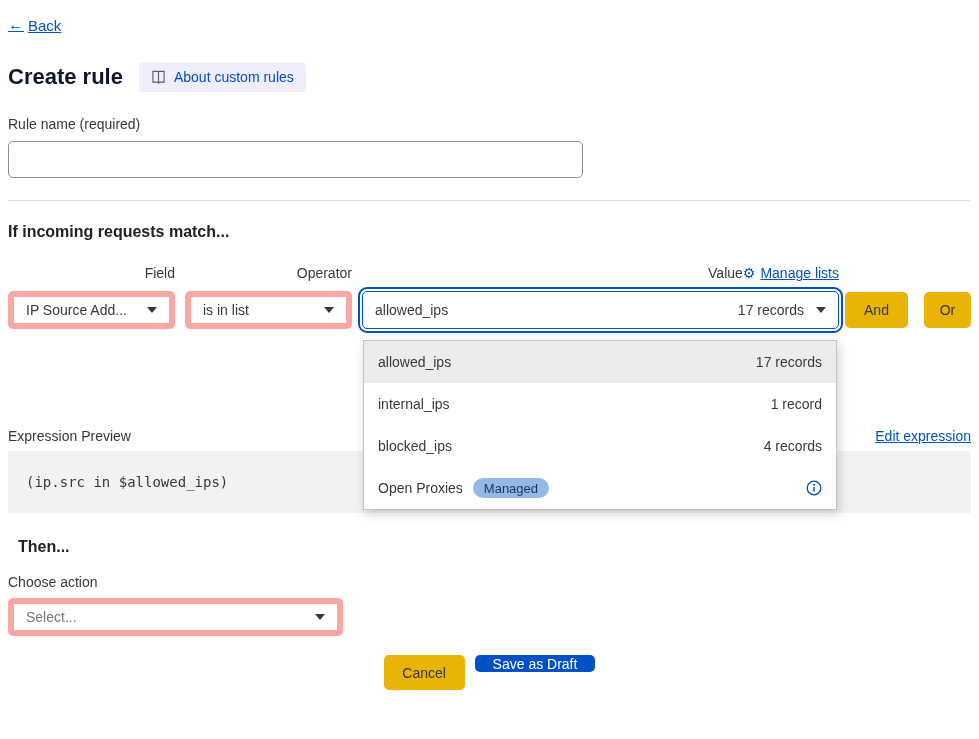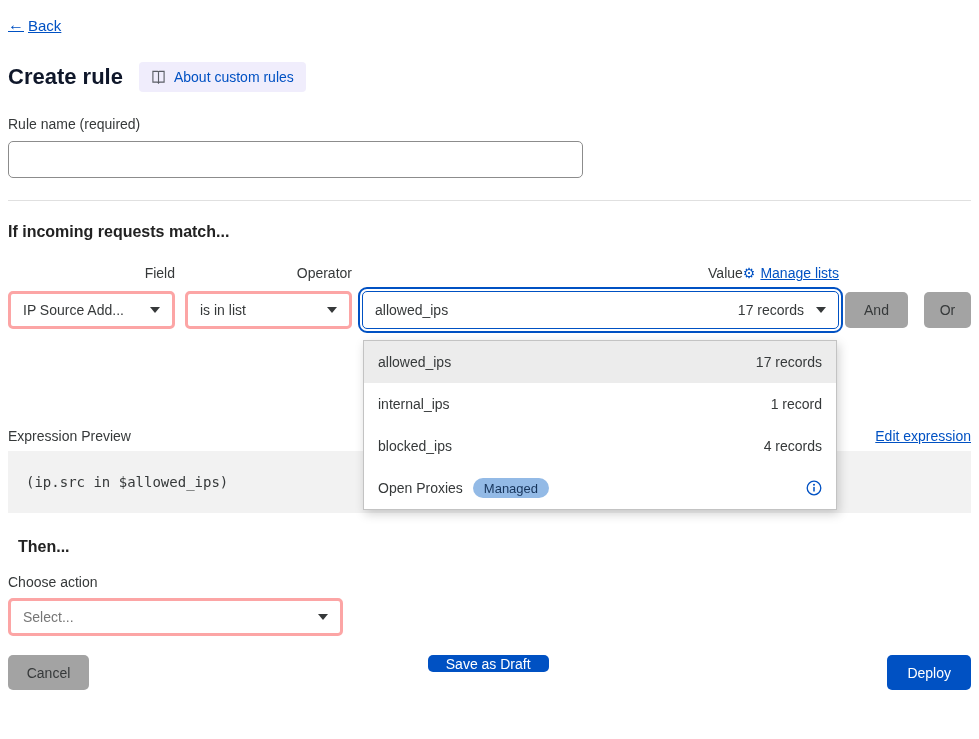--- a/index.html
+++ b/index.html
@@ -45,21 +45,21 @@
 
   
   .match-row { display: flex; align-items: flex-start; margin-top: 22px; }
   .col { display: flex; flex-direction: column; }
   .col-field { width: 167px; margin-right: 10px; }
   .col-operator { width: 167px; margin-right: 10px; }
   .col-value { width: 477px; position: relative; }
   .col-label-row { display: flex; justify-content: flex-end; align-items: center; height: 20px; }
   .select-box {
     margin-top: 8px; height: 38px;
-    border: 3px solid #fca5a5; border-radius: 5px; background: #fff;
+    border: 6px solid #fca5a5; border-radius: 5px; background: #fff;
     display: flex; align-items: center; justify-content: space-between;
     padding: 0 12px; font-size: 14px; color: #36393a; cursor: pointer;
   }
   .select-box.focused {
     border: 1px solid #0051c3;
     outline: 2px solid #0051c3; outline-offset: 2px;
   }
   .select-right { display: flex; align-items: center; gap: 12px; }
   .chevron {
     width: 0; height: 0; flex: 0 0 auto;
@@ -74,21 +74,21 @@
   }
   .manage-lists .gear { font-size: 14px; text-decoration: none; }
   .manage-lists .lbl { text-decoration: underline; }
 
   .andor { display: flex; align-items: flex-start; padding-top: 29px; }
   .btn {
     height: 36px; border: none; border-radius: 5px;
     font-family: "Liberation Sans", sans-serif; font-size: 14px; cursor: pointer;
     display: inline-flex; align-items: center; justify-content: center;
   }
-  .btn-gray { background: #a3a3a3; color: #36393a; }
+  .btn-gray { background: #eab308; color: #36393a; }
   .btn-blue { background: #0051c3; color: #ffffff; }
   .btn-and { width: 63px; margin-left: 6px; }
   .btn-or  { width: 47px; margin-left: 16px; }
 
   
   .dropdown-panel {
     position: absolute; top: 77px; left: 1px; width: 474px;
     background: #ffffff; border: 1px solid #c3c3c3;
     box-shadow: 2px 4px 10px rgba(0,0,0,0.18);
     z-index: 20;
@@ -114,21 +114,21 @@
     display: flex; align-items: center; padding: 0 18px;
     font-family: "DejaVu Sans Mono", monospace; font-size: 14px; color: #36393a;
   }
 
   
   .then-title { margin-top: 25px; font-size: 16px; font-weight: 700; color: #222; margin-left: 10px; }
   .choose-action-label { margin-top: 18px; }
   .action-select { width: 335px; }
 
   
-  .footer { margin-top: 19px; display: flex; justify-content: space-between; }
+  .footer { margin-top: 19px; display: flex; justify-content: center; gap: 10px; }
   .btn-cancel { width: 81px; height: 35px; }
   .btn-save   { padding: 0 18px; height: 17px; }
   .btn-deploy { padding: 0 20px; height: 35px; }
 </style>
 </head>
 <body>
 
 <div class="page">
 
   
@@ -246,16 +246,15 @@
   <div class="field-label choose-action-label">Choose action</div>
   <div class="select-box action-select">
     <span class="placeholder-text">Select...</span>
     <span class="chevron"></span>
   </div>
 
   
   <div class="footer">
     <button class="btn btn-gray btn-cancel">Cancel</button>
     <button class="btn btn-blue btn-save">Save as Draft</button>
-    <button class="btn btn-blue btn-deploy">Deploy</button>
   </div>
 
 </div>
 
 </body></html>

